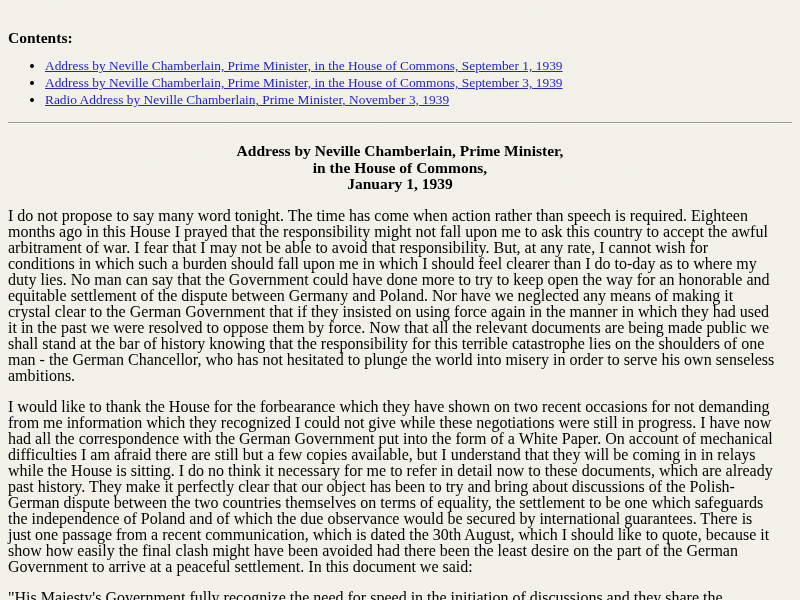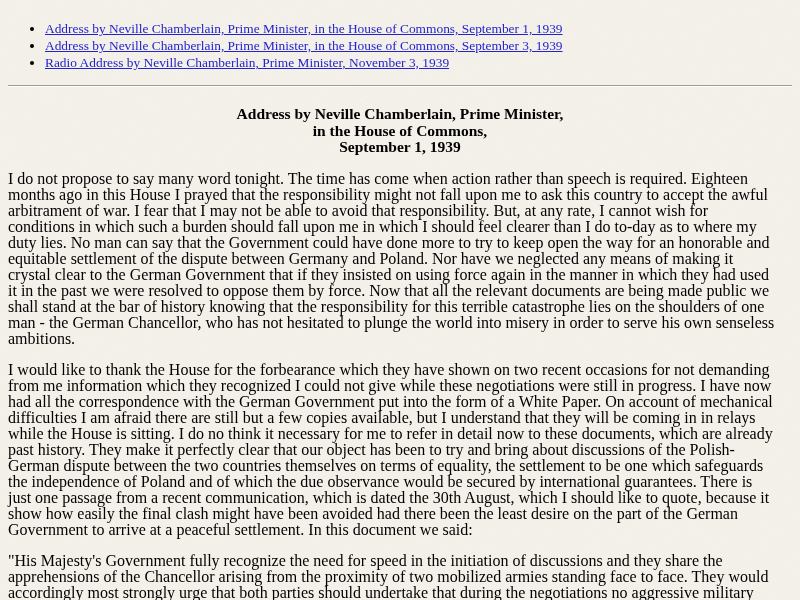--- a/index.html
+++ b/index.html
@@ -85,38 +85,39 @@
   <filter id="paperNoise">
     <feTurbulence type="fractalNoise" baseFrequency="0.85" numOctaves="2" stitchTiles="stitch" result="t"></feTurbulence>
     <feColorMatrix in="t" type="matrix" values="0 0 0 0 0.62  0 0 0 0 0.58  0 0 0 0 0.50  0 0 0 0.10 0"></feColorMatrix>
   </filter>
   <rect width="800" height="600" filter="url(#paperNoise)"></rect>
 </svg>
 
 <div class="page">
 
 
+  <div class="contents-heading">Contents:</div>
 
   <ul class="contents-list">
     <li>
       <a class="doc-link">Address by Neville Chamberlain, Prime Minister, in the House of Commons, September 1, 1939</a>
     </li>
     <li>
       <a class="doc-link">Address by Neville Chamberlain, Prime Minister, in the House of Commons, September 3, 1939</a>
     </li>
     <li>
       <a class="doc-link">Radio Address by Neville Chamberlain, Prime Minister, November 3, 1939</a>
     </li>
   </ul>
 
   <hr class="divider">
 
   <div class="section-heading multiline">Address by Neville Chamberlain, Prime Minister,
 in the House of Commons,
-September 1, 1939</div>
+January 1, 1939</div>
 
   <div class="body-text">
     <p>I do not propose to say many word tonight. The time has come when action rather than speech is required. Eighteen months ago in this House I prayed that the responsibility might not fall upon me to ask this country to accept the awful arbitrament of war. I fear that I may not be able to avoid that responsibility. But, at any rate, I cannot wish for conditions in which such a burden should fall upon me in which I should feel clearer than I do to-day as to where my duty lies. No man can say that the Government could have done more to try to keep open the way for an honorable and equitable settlement of the dispute between Germany and Poland. Nor have we neglected any means of making it crystal clear to the German Government that if they insisted on using force again in the manner in which they had used it in the past we were resolved to oppose them by force. Now that all the relevant documents are being made public we shall stand at the bar of history knowing that the responsibility for this terrible catastrophe lies on the shoulders of one man - the German Chancellor, who has not hesitated to plunge the world into misery in order to serve his own senseless ambitions.</p>
     <p>I would like to thank the House for the forbearance which they have shown on two recent occasions for not demanding from me information which they recognized I could not give while these negotiations were still in progress. I have now had all the correspondence with the German Government put into the form of a White Paper. On account of mechanical difficulties I am afraid there are still but a few copies available, but I understand that they will be coming in in relays while the House is sitting. I do no think it necessary for me to refer in detail now to these documents, which are already past history. They make it perfectly clear that our object has been to try and bring about discussions of the Polish-German dispute between the two countries themselves on terms of equality, the settlement to be one which safeguards the independence of Poland and of which the due observance would be secured by international guarantees. There is just one passage from a recent communication, which is dated the 30th August, which I should like to quote, because it show how easily the final clash might have been avoided had there been the least desire on the part of the German Government to arrive at a peaceful settlement. In this document we said:</p>
     <p>"His Majesty's Government fully recognize the need for speed in the initiation of discussions and they share the apprehensions of the Chancellor arising from the proximity of two mobilized armies standing face to face. They would accordingly most strongly urge that both parties should undertake that during the negotiations no aggressive military movements should take place. His Majesty's Government feel confident that they could obtain such an undertaking from</p>
   </div>
 
 </div>
 
 </body></html>

